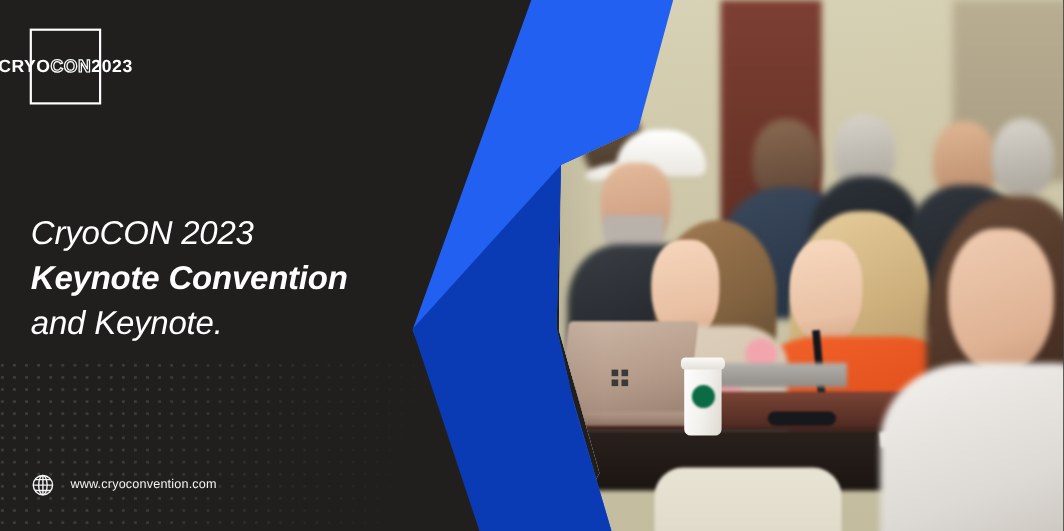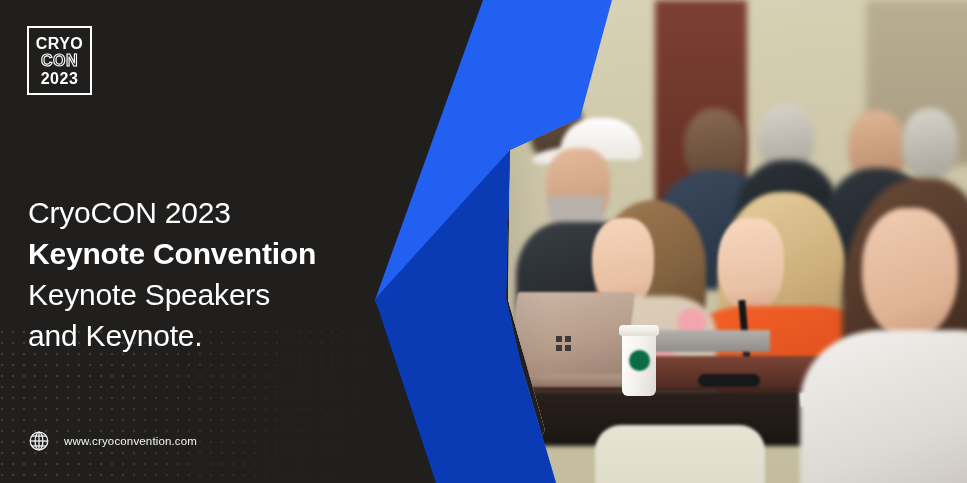--- a/index.html
+++ b/index.html
@@ -325,21 +325,21 @@
     background:#0a3bb5;
     clip-path:polygon(510px 150px, 506px 298px, 522px 368px, 556px 483px, 436px 483px, 375px 299px);
   }
 
   
   .logo {
     position:absolute;
     left:27px; top:26px;
     width:65px; height:69px;
     border:2px solid #ffffff;
-    display:flex; flex-direction:column;
+    display:flex; flex-direction:row;
     align-items:center; justify-content:center;
     gap:0px;
     letter-spacing:0.5px;
   }
   .logo-l1, .logo-l3 {
     color:#ffffff;
     font-weight:bold;
     font-size:16px;
     line-height:17px;
     font-family:"Liberation Sans", sans-serif;
@@ -352,20 +352,21 @@
     -webkit-text-stroke:1.1px #ffffff;
     font-family:"Liberation Sans", sans-serif;
   }
 
   
   .headline {
     position:absolute;
     left:28px; top:192px;
     width:400px;
     color:#ffffff;
+    font-style:italic;
   }
   .hl-line {
     font-size:30px;
     line-height:41px;
     font-weight:400;
     letter-spacing:-0.2px;
     white-space:nowrap;
   }
   .hl-line.bold { font-weight:700; }
 
@@ -461,21 +462,20 @@
 
   <div class="logo">
     <div class="logo-l1">CRYO</div>
     <div class="logo-l2">CON</div>
     <div class="logo-l3">2023</div>
   </div>
 
   <div class="headline">
     <div class="hl-line">CryoCON 2023</div>
     <div class="hl-line bold">Keynote Convention</div>
-    <div class="hl-line">Keynote Speakers</div>
     <div class="hl-line">and Keynote.</div>
   </div>
 
   <div class="footer">
     <span>
       <svg class="globe-icon" viewBox="0 0 24 24" fill="none" stroke="#f2f2f2" stroke-width="1.4">
         <circle cx="12" cy="12" r="9.6" fill="none"></circle>
         <ellipse cx="12" cy="12" rx="4.2" ry="9.6" fill="none"></ellipse>
         <line x1="2.4" y1="12" x2="21.6" y2="12"></line>
         <line x1="4.2" y1="6.6" x2="19.8" y2="6.6"></line>

